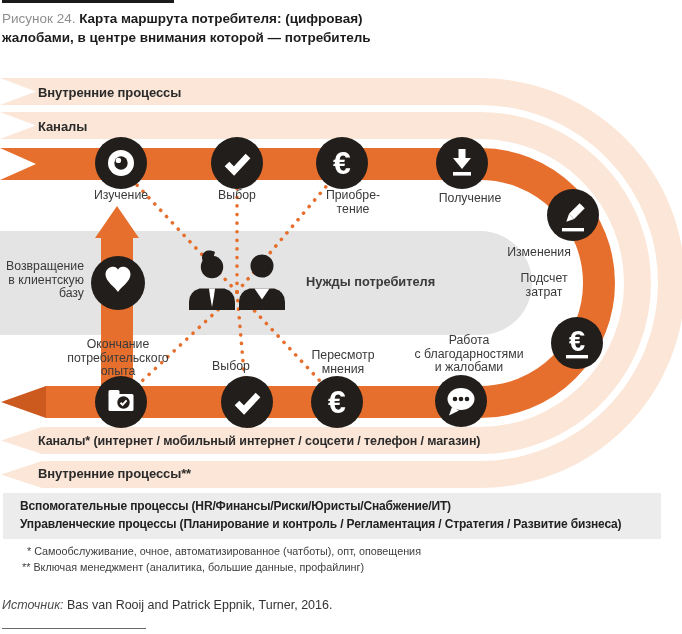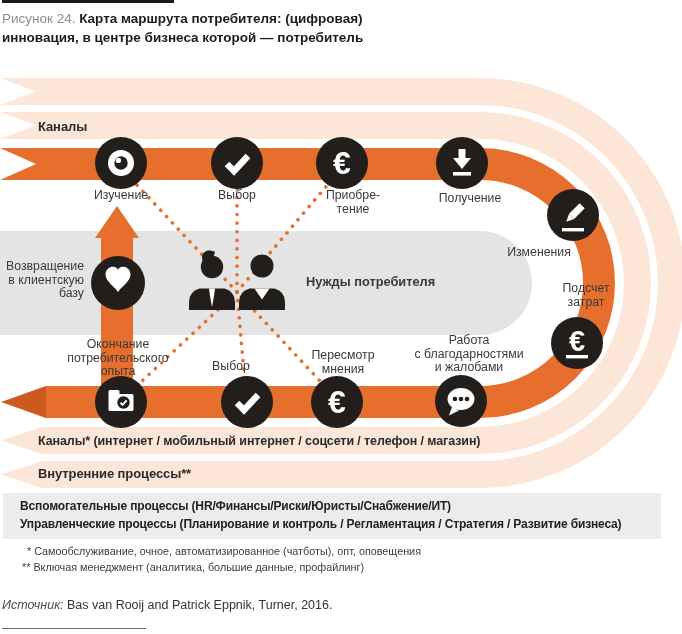--- a/index.html
+++ b/index.html
@@ -28,21 +28,21 @@
 </style>
 </head>
 <body>
 
 <div id="stage">
 
   <div class="abs rule-top"></div>
 
   <div class="abs title">
     <div><span class="pre">Рисунок 24. </span><b>Карта маршрута потребителя: (цифровая)</b></div>
-    <div><b>инновация, в центре бизнеса которой — потребитель</b></div>
+    <div><b>жалобами, в центре внимания которой — потребитель</b></div>
   </div>
 
   <svg width="682" height="634" viewBox="0 0 682 634">
 
     <path d="M0 91.5 H480 A191.5 191.5 0 0 1 480 474.5 H42" stroke="#FBE6D7" stroke-width="27" fill="none"></path>
     <polygon points="42,461 42,488 1,474.5" fill="#FBE6D7"></polygon>
 
     <path d="M0 125.5 H480 A157.5 157.5 0 0 1 480 440.5 H42" stroke="#FBE6D7" stroke-width="27" fill="none"></path>
     <polygon points="42,427 42,454 1,440.5" fill="#FBE6D7"></polygon>
 
@@ -136,31 +136,32 @@
         <polygon points="209,288.5 215,288.5 214,296 212,307 210,296" fill="#fff"></polygon>
       </g>
       <g fill="#221E1B">
         <circle cx="262" cy="266" r="11.5"></circle>
         <path d="M239 310 L239 302 Q239 291.5 249.5 288.5 L274.5 288.5 Q285 291.5 285 302 L285 310 Z"></path>
         <polygon points="254.5,288.5 269.5,288.5 262,299.5" fill="#fff"></polygon>
       </g>
     </g>
   </svg>
 
+  <div class="abs band-lbl" style="left:38px;top:85px;">Внутренние процессы</div>
   <div class="abs band-lbl" style="left:38px;top:119px;">Каналы</div>
   <div class="abs band-lbl" style="left:38px;top:466px;">Внутренние процессы**</div>
   <div class="abs band-lbl" style="left:38px;top:434px;font-size:12.5px;">Каналы* (интернет / мобильный интернет / соцсети / телефон / магазин)</div>
 
   <div class="abs lbl c" style="left:121px;top:189px;">Изучение</div>
   <div class="abs lbl c" style="left:237px;top:189px;">Выбор</div>
   <div class="abs lbl c" style="left:353px;top:189px;">Приобре-
 тение</div>
   <div class="abs lbl c" style="left:462px;top:192px;padding-left:16px;">Получение</div>
   <div class="abs lbl c" style="left:539px;top:246px;">Изменения</div>
-  <div class="abs lbl c" style="left:544px;top:282px;margin-left:42px;">Подсчет
+  <div class="abs lbl c" style="left:544px;top:272px;">Подсчет
 затрат</div>
   <div class="abs lbl c" style="left:469px;top:334px;">Работа
 с благодарностями
 и жалобами</div>
   <div class="abs lbl c" style="left:343px;top:349px;">Пересмотр
 мнения</div>
   <div class="abs lbl c" style="left:231px;top:360px;">Выбор</div>
   <div class="abs lbl c" style="left:118px;top:338px;">Окончание
 потребительского
 опыта</div>

